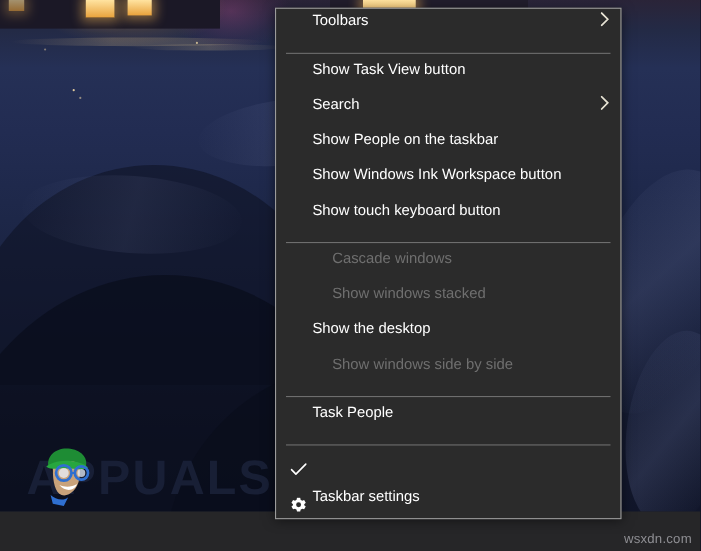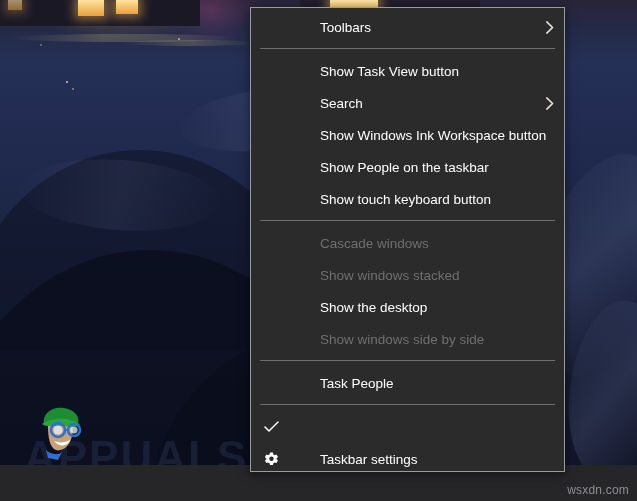--- a/index.html
+++ b/index.html
@@ -80,21 +80,21 @@
     font-size: 12px;
     letter-spacing: 0.2px;
     font-family: "Liberation Sans", sans-serif;
     text-align: right;
   }
 
   
   #watermark {
     position: absolute;
     left: 24px;
-    top: 427px;
+    top: 405px;
     height: 60px;
     display: flex;
     align-items: center;
     opacity: 0.92;
     pointer-events: none;
   }
   #watermark .wm-text {
     font-size: 44px;
     font-weight: bold;
     letter-spacing: 2px;
@@ -119,41 +119,41 @@
     height: 465px;
     background: #2b2b2b;
     border: 1px solid #9b9b9b;
     box-sizing: border-box;
     box-shadow: 0 2px 10px rgba(0,0,0,0.5);
   }
   .menu-item {
     position: relative;
     height: 32px;
     display: flex;
-    align-items: center;
+    align-items: flex-start;
     padding: 0 10px 0 8px;
     color: #ffffff;
     font-size: 13.5px;
     white-space: nowrap;
     box-sizing: border-box;
-    gap: 36px;
   }
   .menu-item .gutter {
     width: 25px;
     min-width: 25px;
     height: 100%;
     display: flex;
     align-items: center;
     justify-content: center;
   }
   .menu-item .label {
     flex: 1;
   }
   .menu-item.disabled .label {
     color: #6f6f6f;
+    margin-left: 18px;
   }
   .menu-item .submenu-arrow {
     width: 16px;
     display: flex;
     align-items: center;
     justify-content: flex-end;
     color: #e6e2d3;
     font-size: 14px;
     line-height: 1;
   }
@@ -248,27 +248,27 @@
       <span class="label">Search</span>
       <span class="submenu-arrow">
         <svg class="icon-svg" width="8" height="13" viewBox="0 0 8 13" aria-hidden="true">
           <path d="M1 1 L6.5 6.5 L1 12" fill="none" stroke="#e6e2d3" stroke-width="1.6" stroke-linecap="square"></path>
         </svg>
       </span>
     </div>
 
     <div class="menu-item">
       <span class="gutter"></span>
+      <span class="label">Show People on the taskbar</span>
+      <span class="submenu-arrow"></span>
+    </div>
+
+    <div class="menu-item">
+      <span class="gutter"></span>
       <span class="label">Show Windows Ink Workspace button</span>
-      <span class="submenu-arrow"></span>
-    </div>
-
-    <div class="menu-item">
-      <span class="gutter"></span>
-      <span class="label">Show People on the taskbar</span>
       <span class="submenu-arrow"></span>
     </div>
 
     <div class="menu-item">
       <span class="gutter"></span>
       <span class="label">Show touch keyboard button</span>
       <span class="submenu-arrow"></span>
     </div>
 
     <div class="separator"></div>

